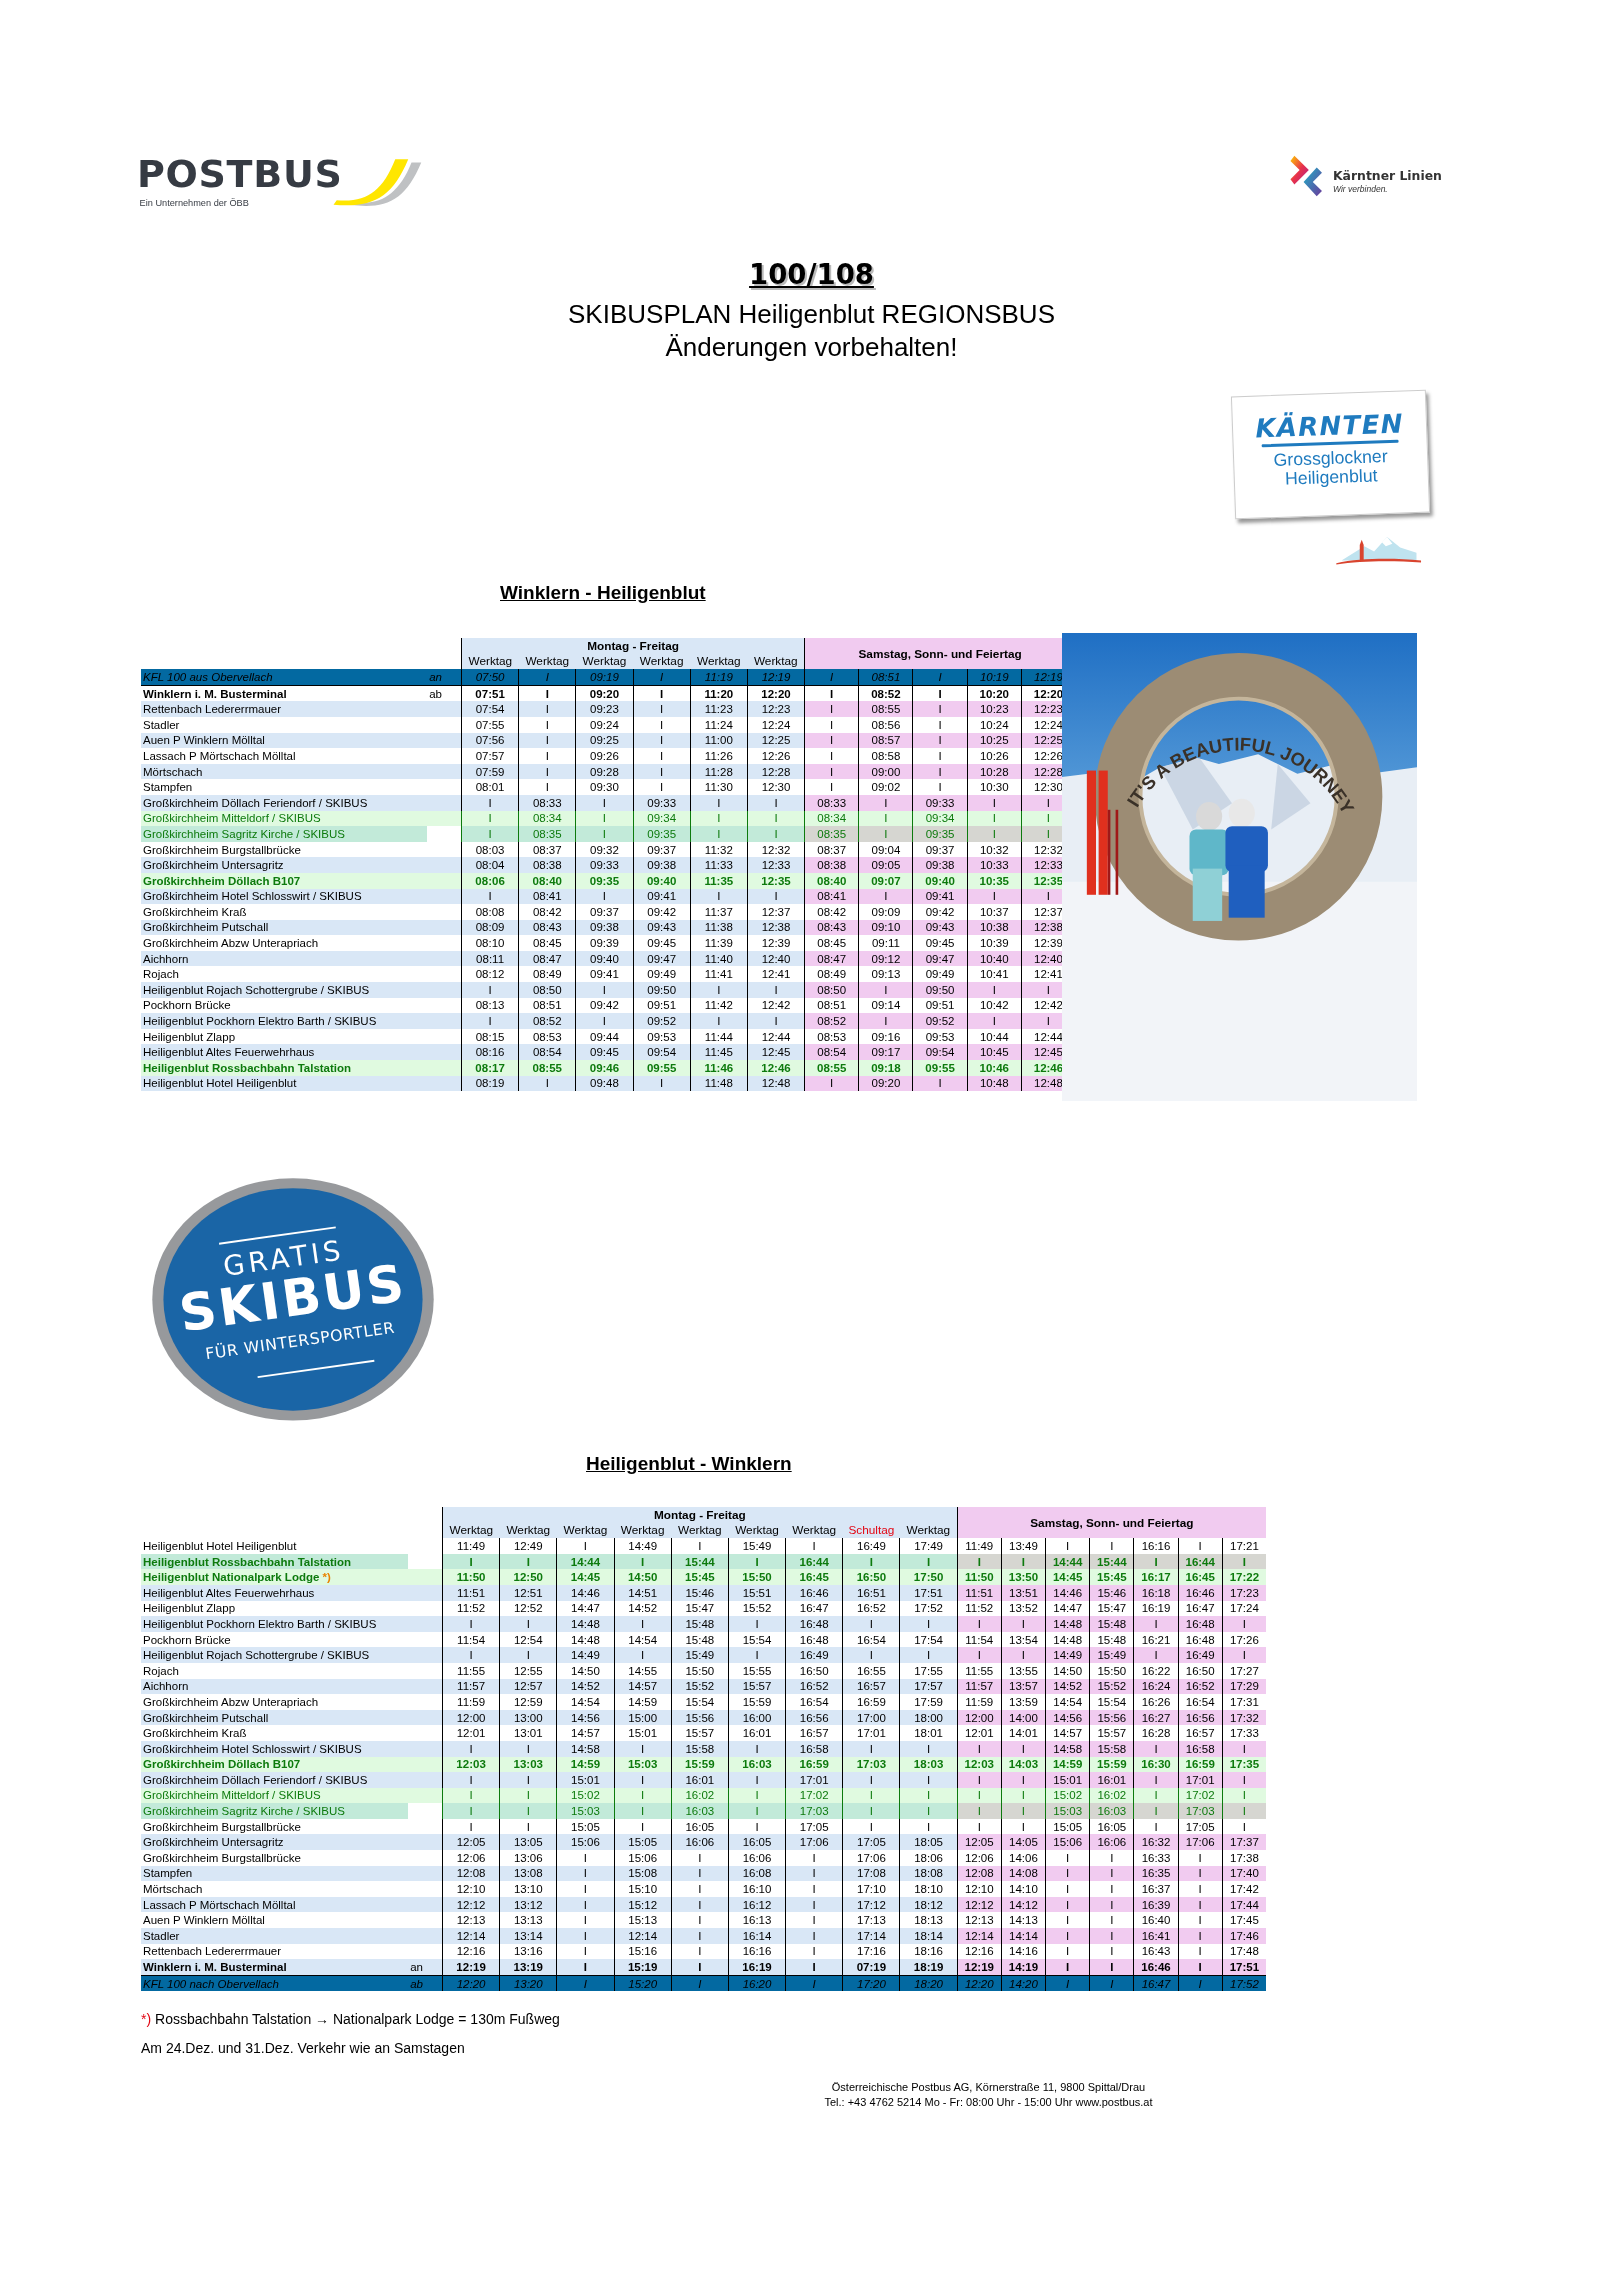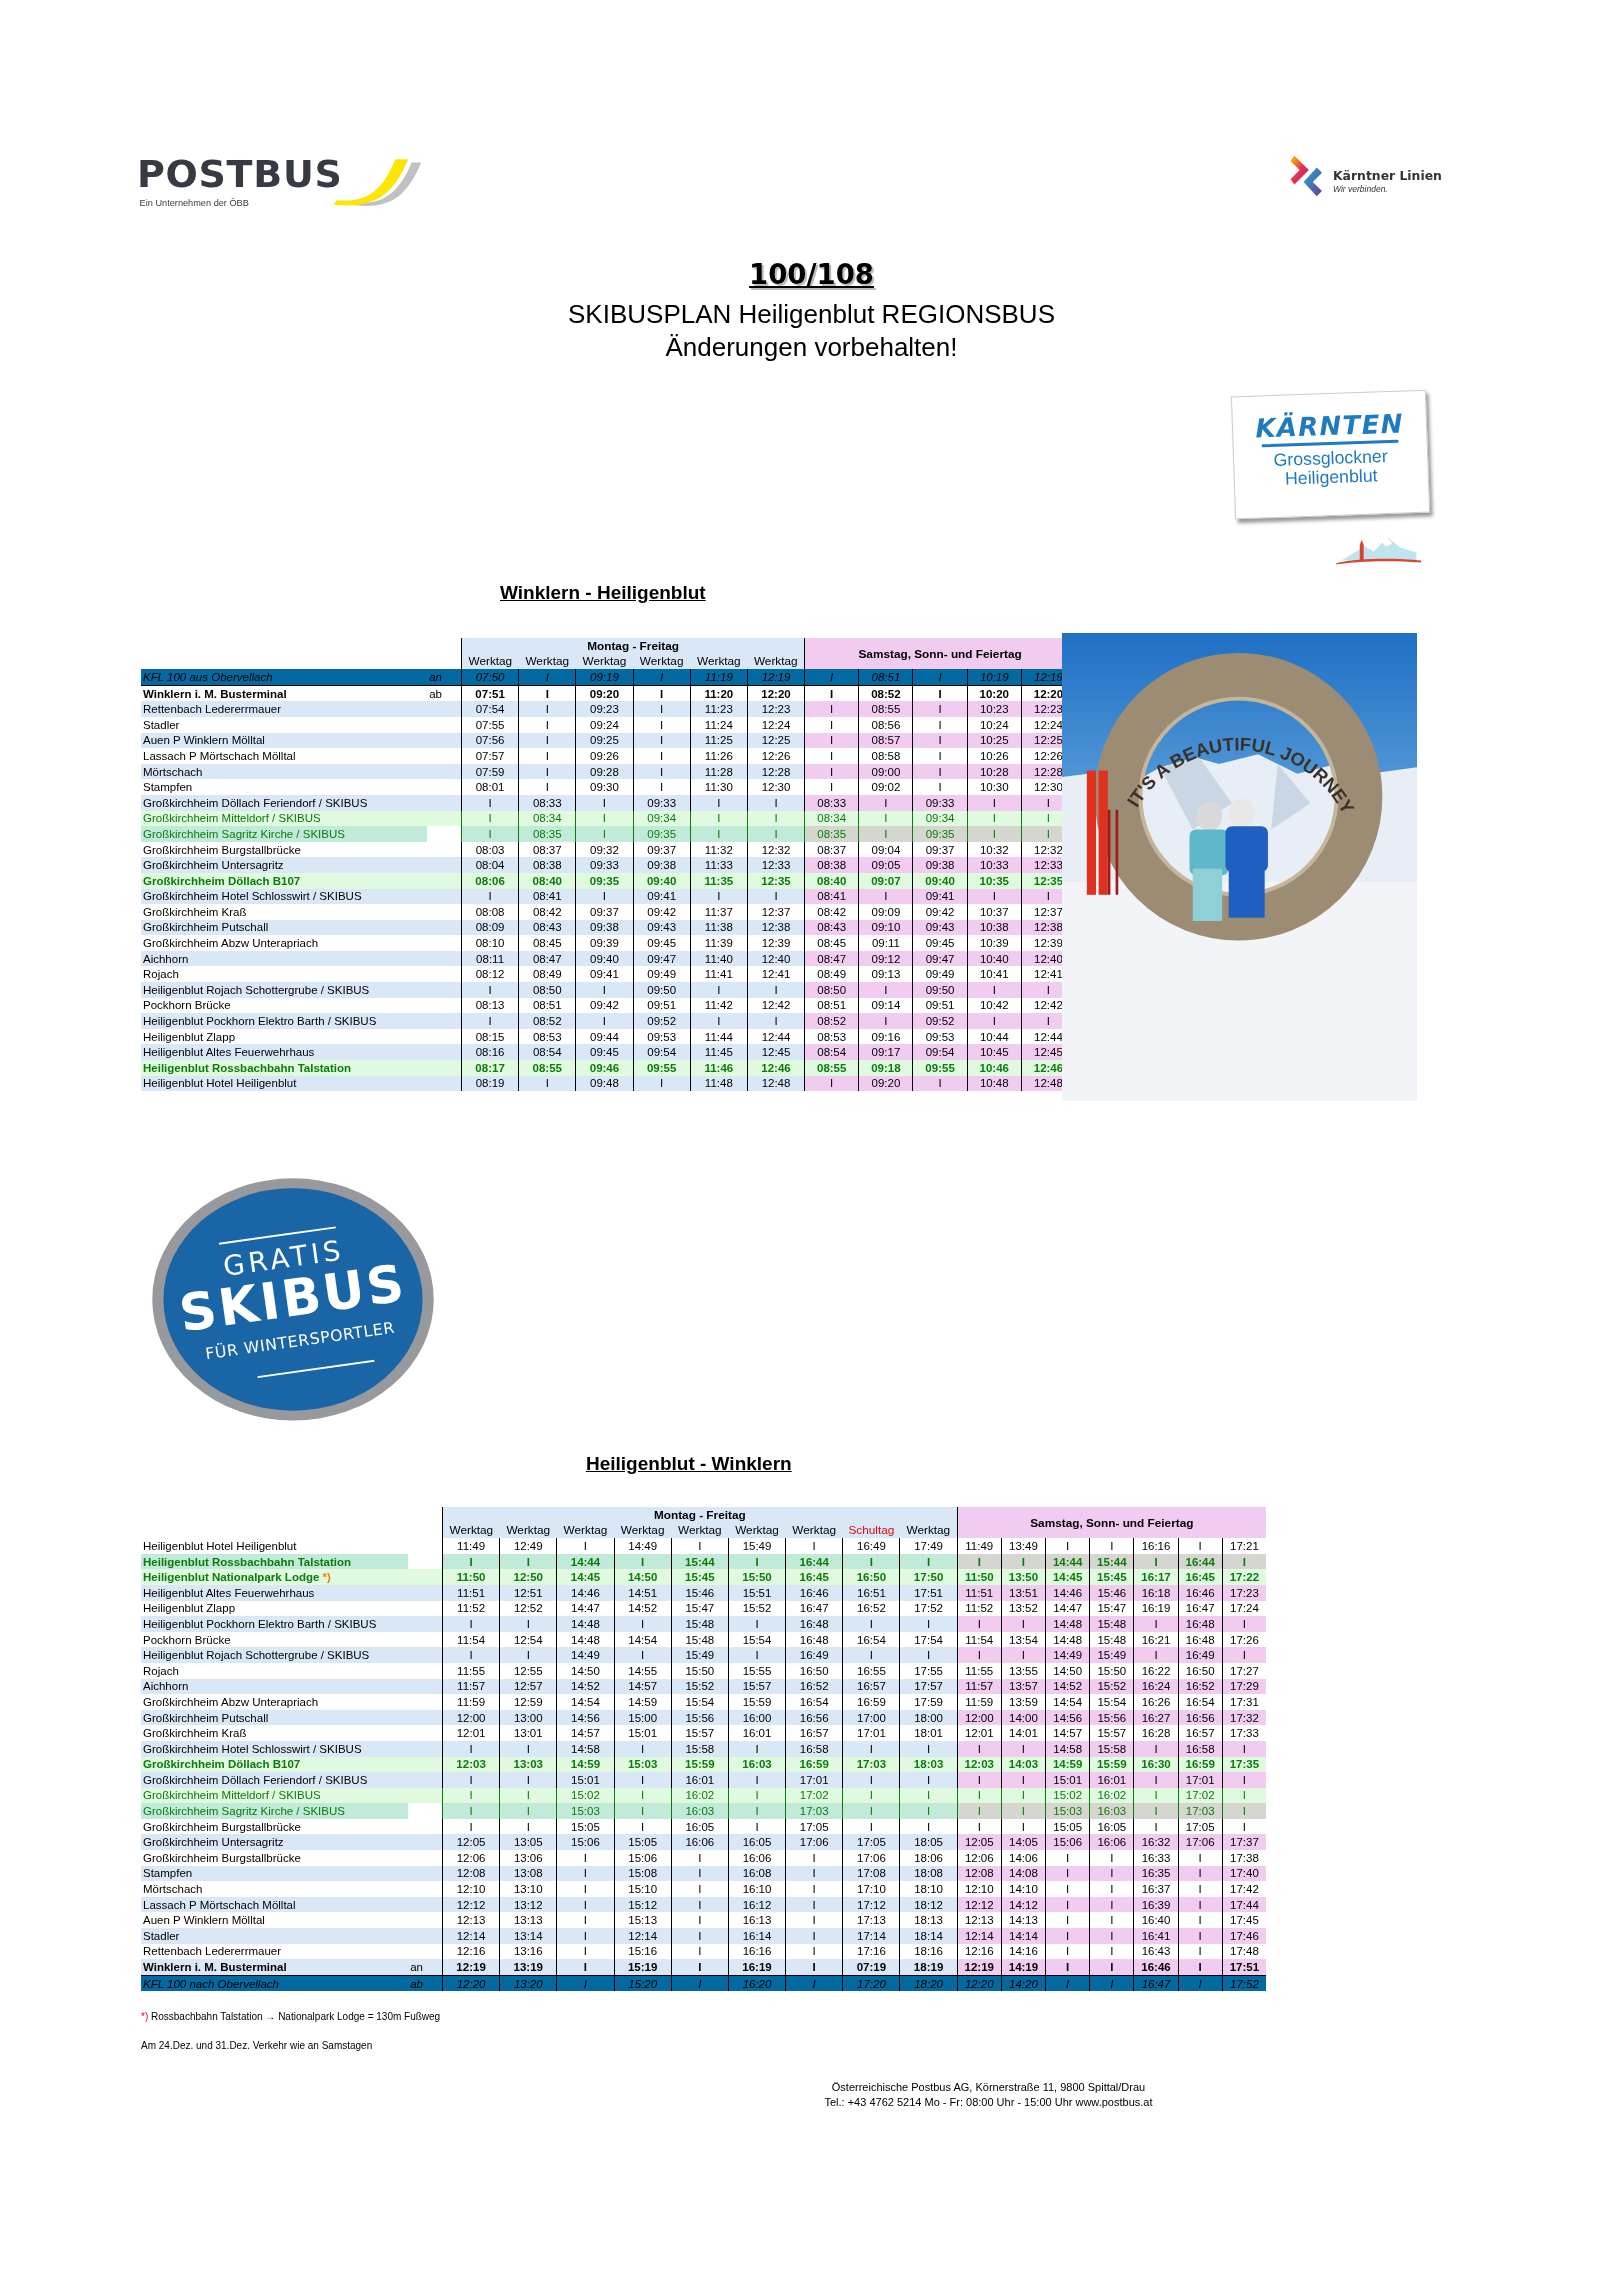--- a/index.html
+++ b/index.html
@@ -71,21 +71,21 @@
   #table-inbound td.t { width:51px; }
   #table-inbound td.we-c { width:38px; }
 
   
   #ski-photo { left:1062px; top:633px; width:355px; height:468px; overflow:hidden; background:linear-gradient(180deg,#1f6fc4 0%,#5ea1db 40%,#c9def0 52%,#eef3f8 60%,#f4f6f9 100%); }
 
   
   #gratis-badge { left:149px; top:1175px; width:288px; height:262px; }
 
   
-  .note { font-size:10px; position:absolute;text-align:center; }
+  .note { font-size:14px; position:absolute;text-align:center; }
   #footnote-star { left:141px; top:2011px; }
   #footnote-star .mark { color:#e30613; }
   #footnote-dec { left:141px; top:2040px; }
   #footer { left:720px; top:2080px; width:537px; text-align:center; font-size:11px; line-height:15px; }
 </style>
 </head>
 <body>
 
 <div id="postbus-logo" class="abs">
   <span class="word">POSTBUS</span>
@@ -216,21 +216,21 @@
         <td class="t we we-c">10:24</td>
         <td class="t we we-c">12:24</td>
       </tr>
       <tr class="shade">
         <td class="stop"><span>Auen P Winklern Mölltal</span></td>
         <td class="anab"></td>
         <td class="t mf">07:56</td>
         <td class="t mf">I</td>
         <td class="t mf">09:25</td>
         <td class="t mf">I</td>
-        <td class="t mf">11:25</td>
+        <td class="t mf">11:00</td>
         <td class="t mf">12:25</td>
         <td class="t we we-c wsplit">I</td>
         <td class="t we we-c">08:57</td>
         <td class="t we we-c">I</td>
         <td class="t we we-c">10:25</td>
         <td class="t we we-c">12:25</td>
       </tr>
       <tr class="">
         <td class="stop"><span>Lassach P Mörtschach Mölltal</span></td>
         <td class="anab"></td>

